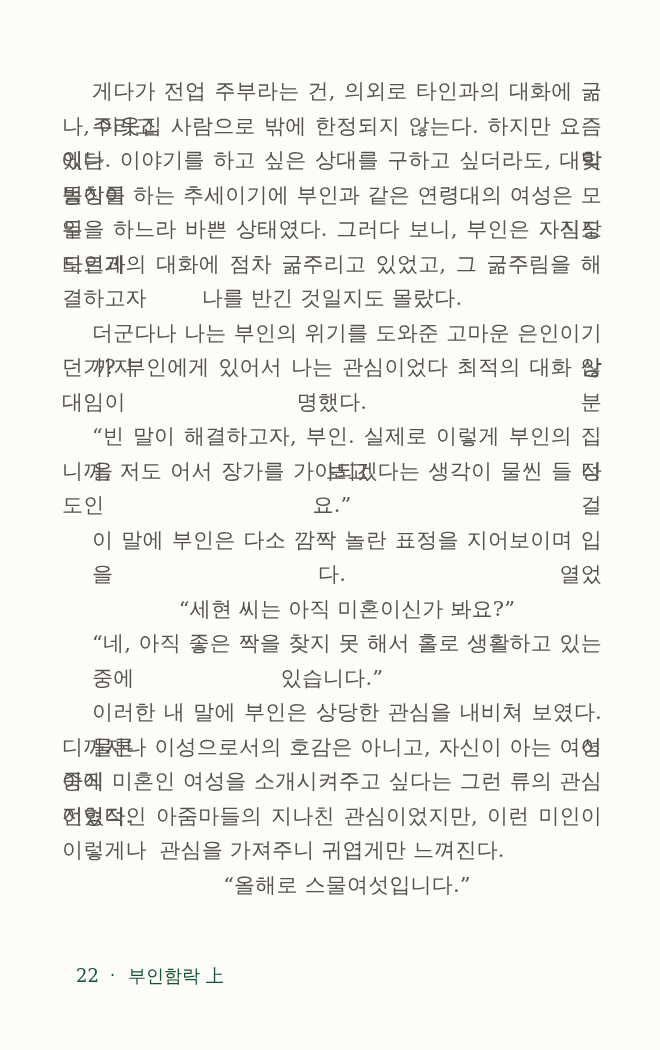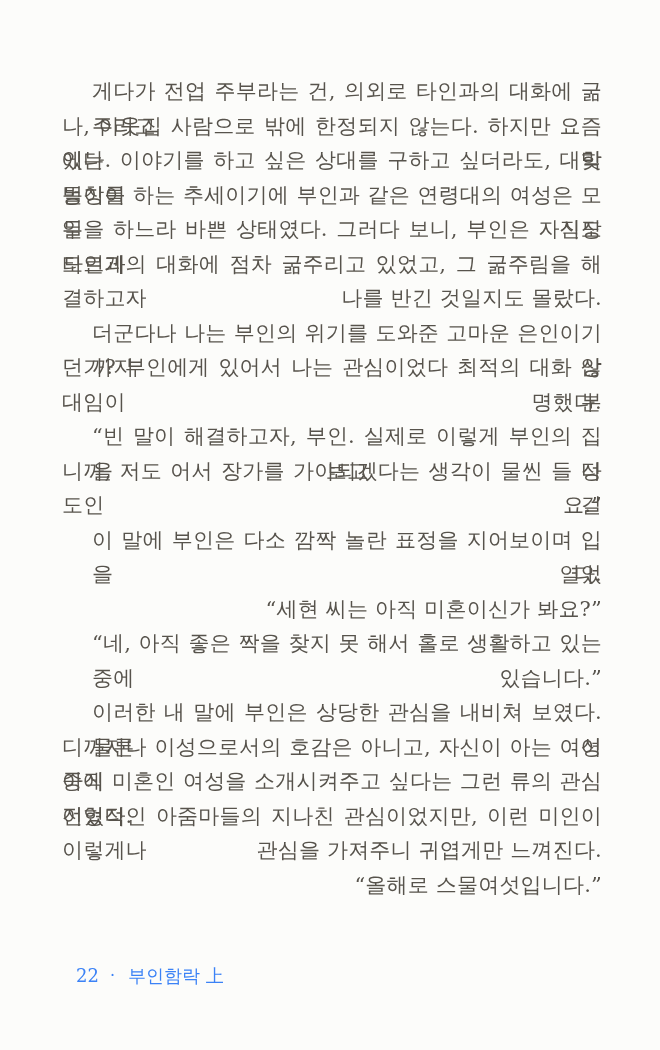--- a/index.html
+++ b/index.html
@@ -24,38 +24,38 @@
   .text-block {
     position: absolute;
     left: 62px;
     top: 74px;
     width: 540px;
   }
   .line {
     font-size: 21px;
     line-height: 34.5px;
     height: 34.5px;
-    text-align: right;
+    text-align: center;
     letter-spacing: 0.2px;
     white-space: normal;
   }
   .line.justify {
     text-align: justify;
     text-align-last: justify;
   }
   .line.indent {
     padding-left: 30px;
   }
   .page-footer {
     position: absolute;
     left: 76px;
     top: 964px;
     font-size: 18px;
     line-height: 24px;
-    color: #3b82f6;
+    color: #14532d;
     display: flex;
     align-items: center;
   }
   .page-footer .sep {
     margin: 0 13px 0 11px;
     font-size: 16px;
   }
 </style>
 </head>
 <body>

